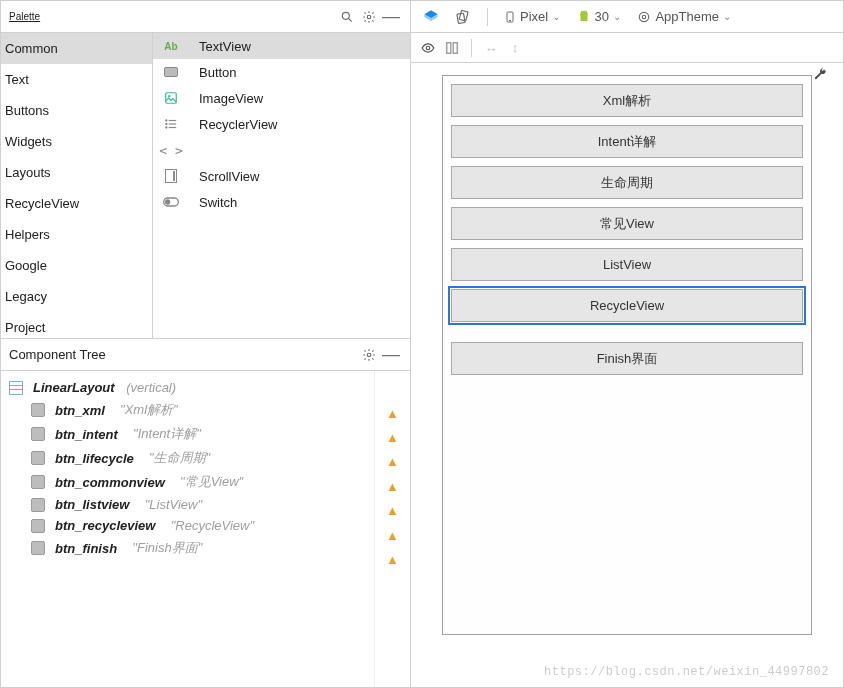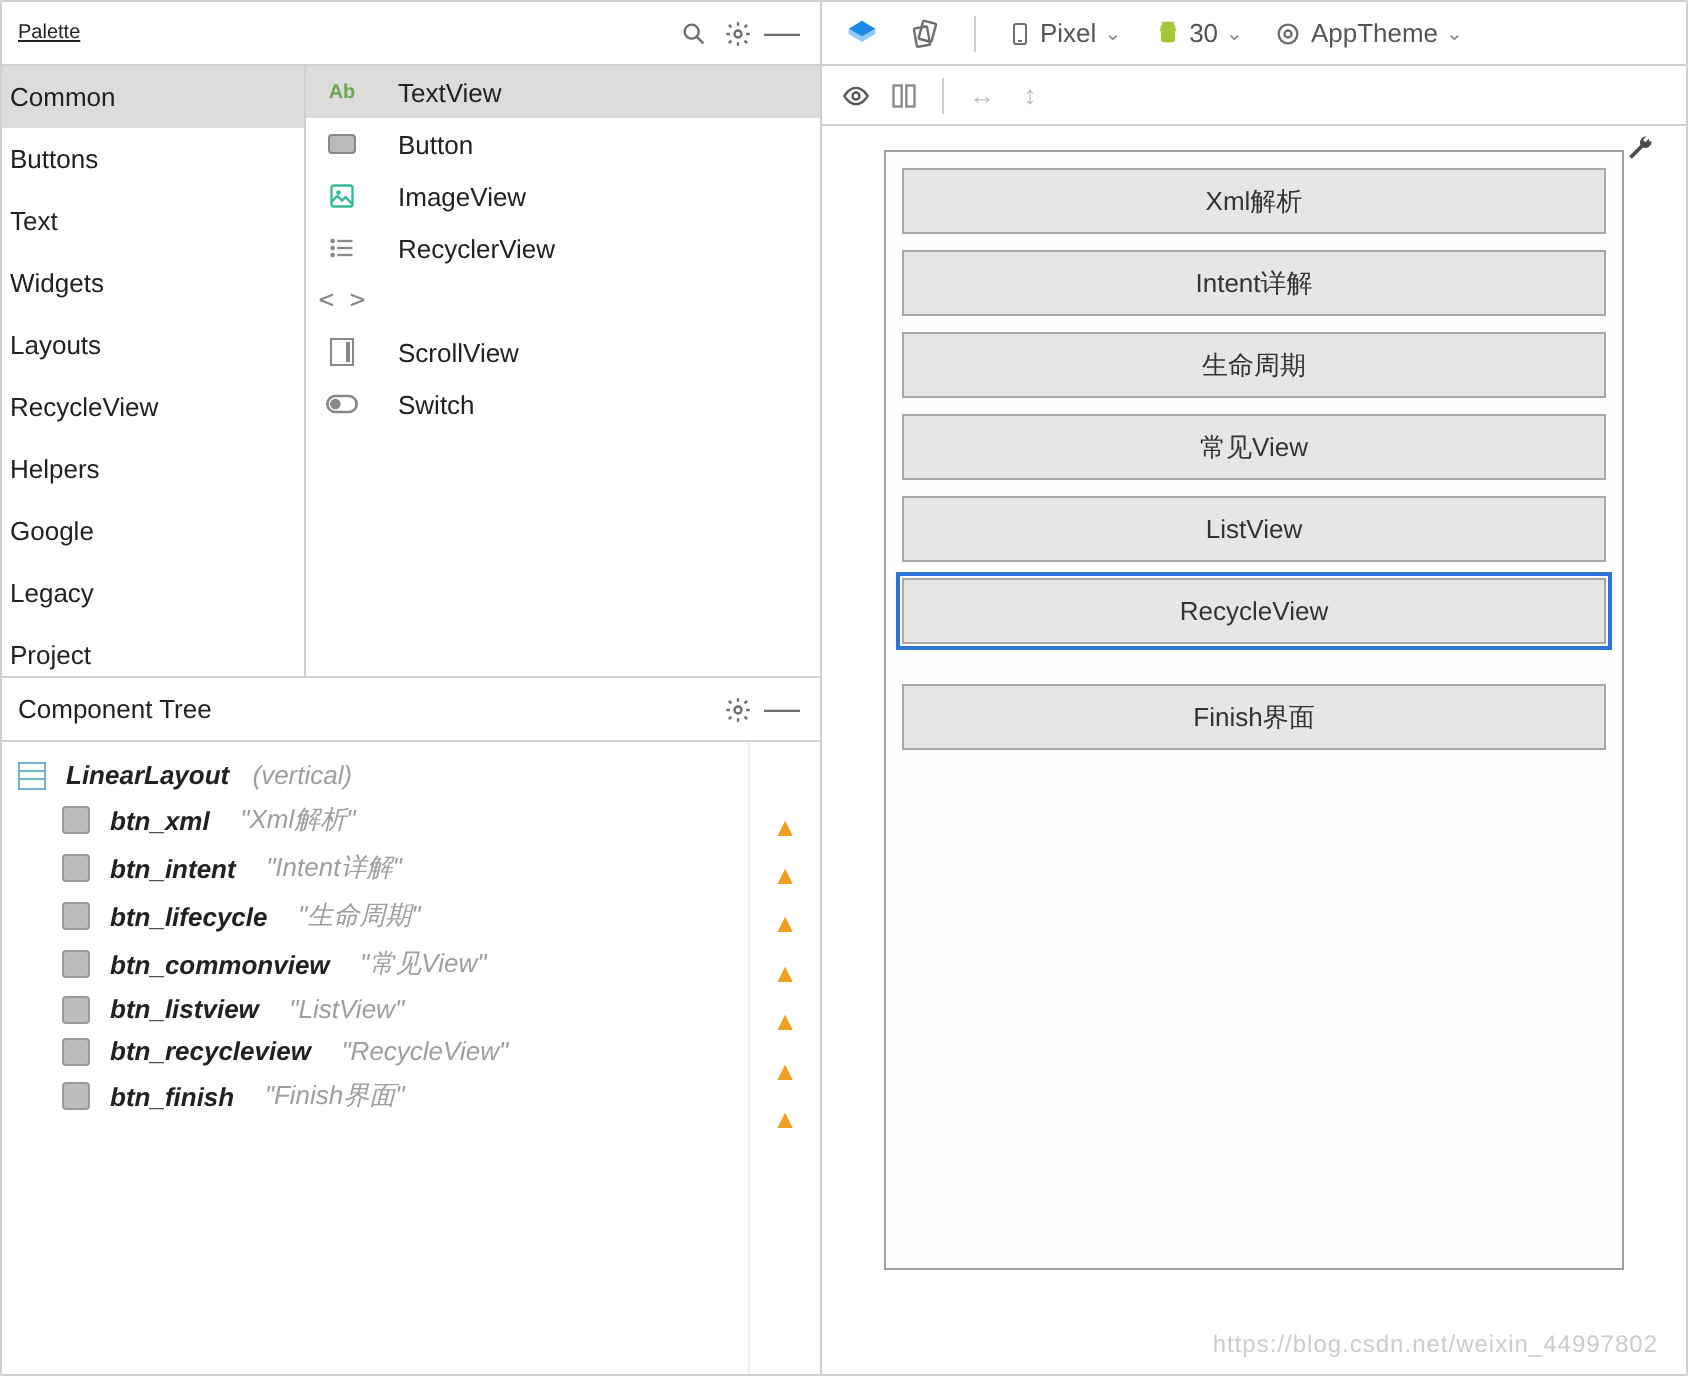--- a/index.html
+++ b/index.html
@@ -38,21 +38,21 @@
   .tb-sep { width:1px; height:18px; background:#d0d0d0; margin:0 6px;}
   .tb-item { display:flex; align-items:center; gap:4px; padding:0 6px; cursor:pointer; color:#555;}
   .chev { font-size:10px; color:#888;}
   .sub-tb { height:30px; display:flex; align-items:center; padding:0 6px; border-bottom:1px solid #d0d0d0; gap:2px;}
   .surface-wrap { flex:1; background:#fff; padding:12px 10px; position:relative;}
   .wrench { position:absolute; top:4px; right:16px; color:#4d4d4d; font-size:16px; cursor:pointer;}
   .device { margin:0 auto; width:370px; height:560px; border:1px solid #a0a0a0; background:#fefefe; padding:8px 8px; overflow:hidden;}
   .abtn { width:100%; height:33px; background:#e6e6e6; border:1px solid #a8a8a8; margin-bottom:8px; display:flex; align-items:center; justify-content:center; font-size:13px; color:#333;}
   .abtn.sel { outline:2px solid #2e74d6; outline-offset:1px;}
   .gap-extra { height:12px;}
-  .watermark{position:absolute; right:14px; bottom:8px; color:#ccc; font-size:12px; letter-spacing:.5px;}
+  .watermark{position:absolute; right:14px; bottom:8px; color:#ccc; font-size:12px; letter-spacing:.5px;font-family:Liberation Mono, monospace;}
 </style>
 </head>
 <body>
 
 <div class="root">
 
   <div class="left">
     <div class="palette-hdr">
       <span class="palette-hdr-title">Palette</span>
       <span class="ico-btn">
@@ -65,22 +65,22 @@
         <svg viewBox="0 0 24 24" fill="none" stroke="currentColor" stroke-width="2">
             <circle cx="12" cy="12" r="3"></circle>
             <path d="M12 2v3M12 19v3M4.2 4.2l2.1 2.1M17.7 17.7l2.1 2.1M2 12h3M19 12h3M4.2 19.8l2.1-2.1M17.7 6.3l2.1-2.1"></path>
           </svg>
       </span>
       <span class="ico-btn" style="font-size:18px;">—</span>
     </div>
     <div class="palette-body">
       <div class="cat-col" id="cat-col">
           <div class="cat-item sel">Common</div>
+          <div class="cat-item">Text</div>
           <div class="cat-item">Buttons</div>
-          <div class="cat-item">Text</div>
           <div class="cat-item">Widgets</div>
           <div class="cat-item">Layouts</div>
           <div class="cat-item">RecycleView</div>
           <div class="cat-item">Helpers</div>
           <div class="cat-item">Google</div>
           <div class="cat-item">Legacy</div>
           <div class="cat-item">Project</div>
         </div>
       <div class="comp-col" id="comp-col">
           <div class="comp-item sel">

